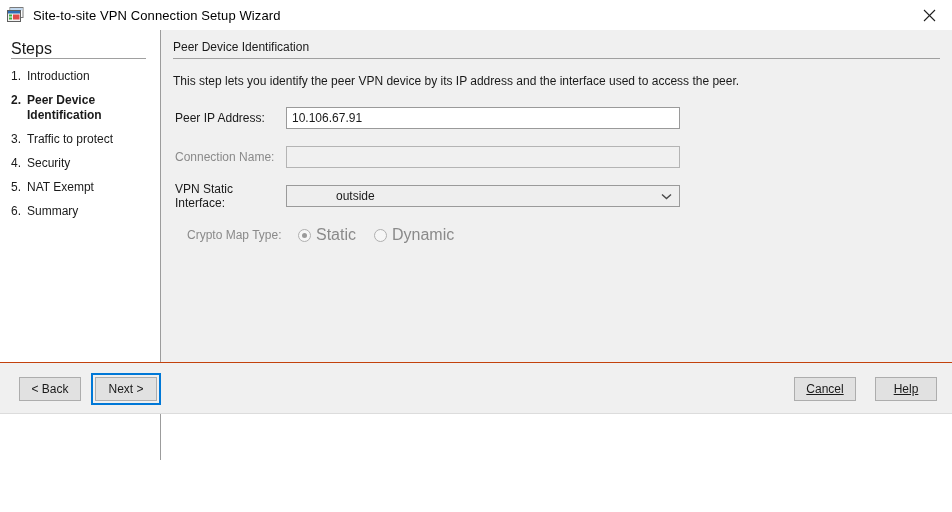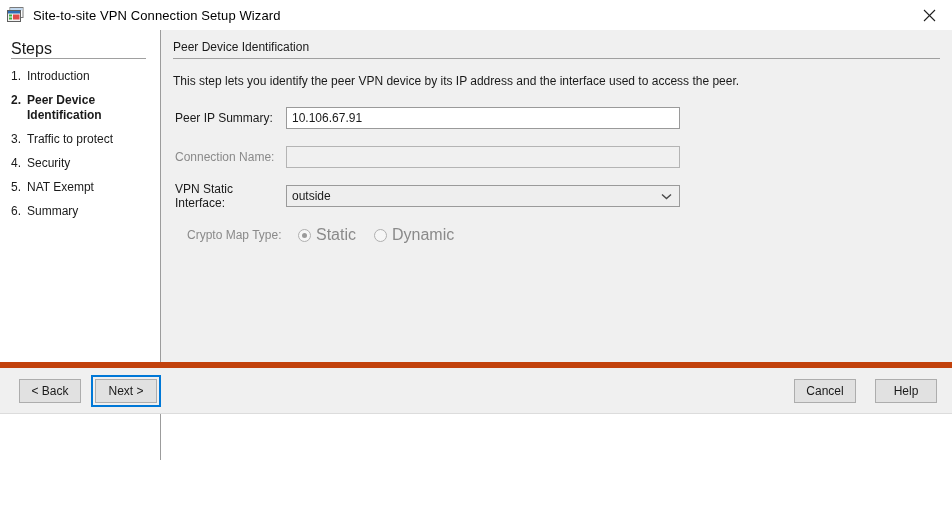--- a/index.html
+++ b/index.html
@@ -178,20 +178,21 @@
     align-items: center;
     position: relative;
   }
   .combo .combo-value {
     flex: 1 1 auto;
     padding-left: 5px;
     font-size: 12px;
     color: #1a1a1a;
     white-space: nowrap;
     overflow: hidden;
+    margin-left: 44px;
   }
   .combo .combo-arrow {
     width: 26px;
     height: 100%;
     display: flex;
     align-items: center;
     justify-content: center;
     flex: 0 0 auto;
   }
 
@@ -236,26 +237,27 @@
     height: 5px;
     border-radius: 50%;
     background: #9a9a9a;
   }
 
   
   .footer {
     flex: 0 0 auto;
     height: 52px;
     background: #f0f0f0;
-    border-top: 6px solid #c2410c;
+    border-top: 1px solid #c2410c;
     display: flex;
     align-items: center;
     padding: 0 15px;
     box-sizing: border-box;
     position: relative;
+    text-decoration: underline;
   }
   .btn {
     height: 24px;
     min-width: 62px;
     background: #e1e1e1;
     border: 1px solid #adadad;
     font-family: "Liberation Sans", sans-serif;
     font-size: 12px;
     color: #1a1a1a;
     padding: 0 10px;
@@ -347,21 +349,21 @@
       </ul>
     </div>
 
     <div class="main">
       <div class="section-head">Peer Device Identification</div>
       <p class="desc">This step lets you identify the peer VPN device by its IP address and the interface used to access the peer.</p>
 
       <div class="form">
 
         <div class="row">
-          <span class="label">Peer IP Summary:</span>
+          <span class="label">Peer IP Address:</span>
           <input class="textbox" type="text" value="10.106.67.91" style="">
         </div>
 
         <div class="row">
           <span class="label disabled">Connection Name:</span>
           <input class="textbox disabled" type="text" disabled="" value="" style="">
         </div>
 
         <div class="row">
           <span class="label">VPN Static Interface:</span>

